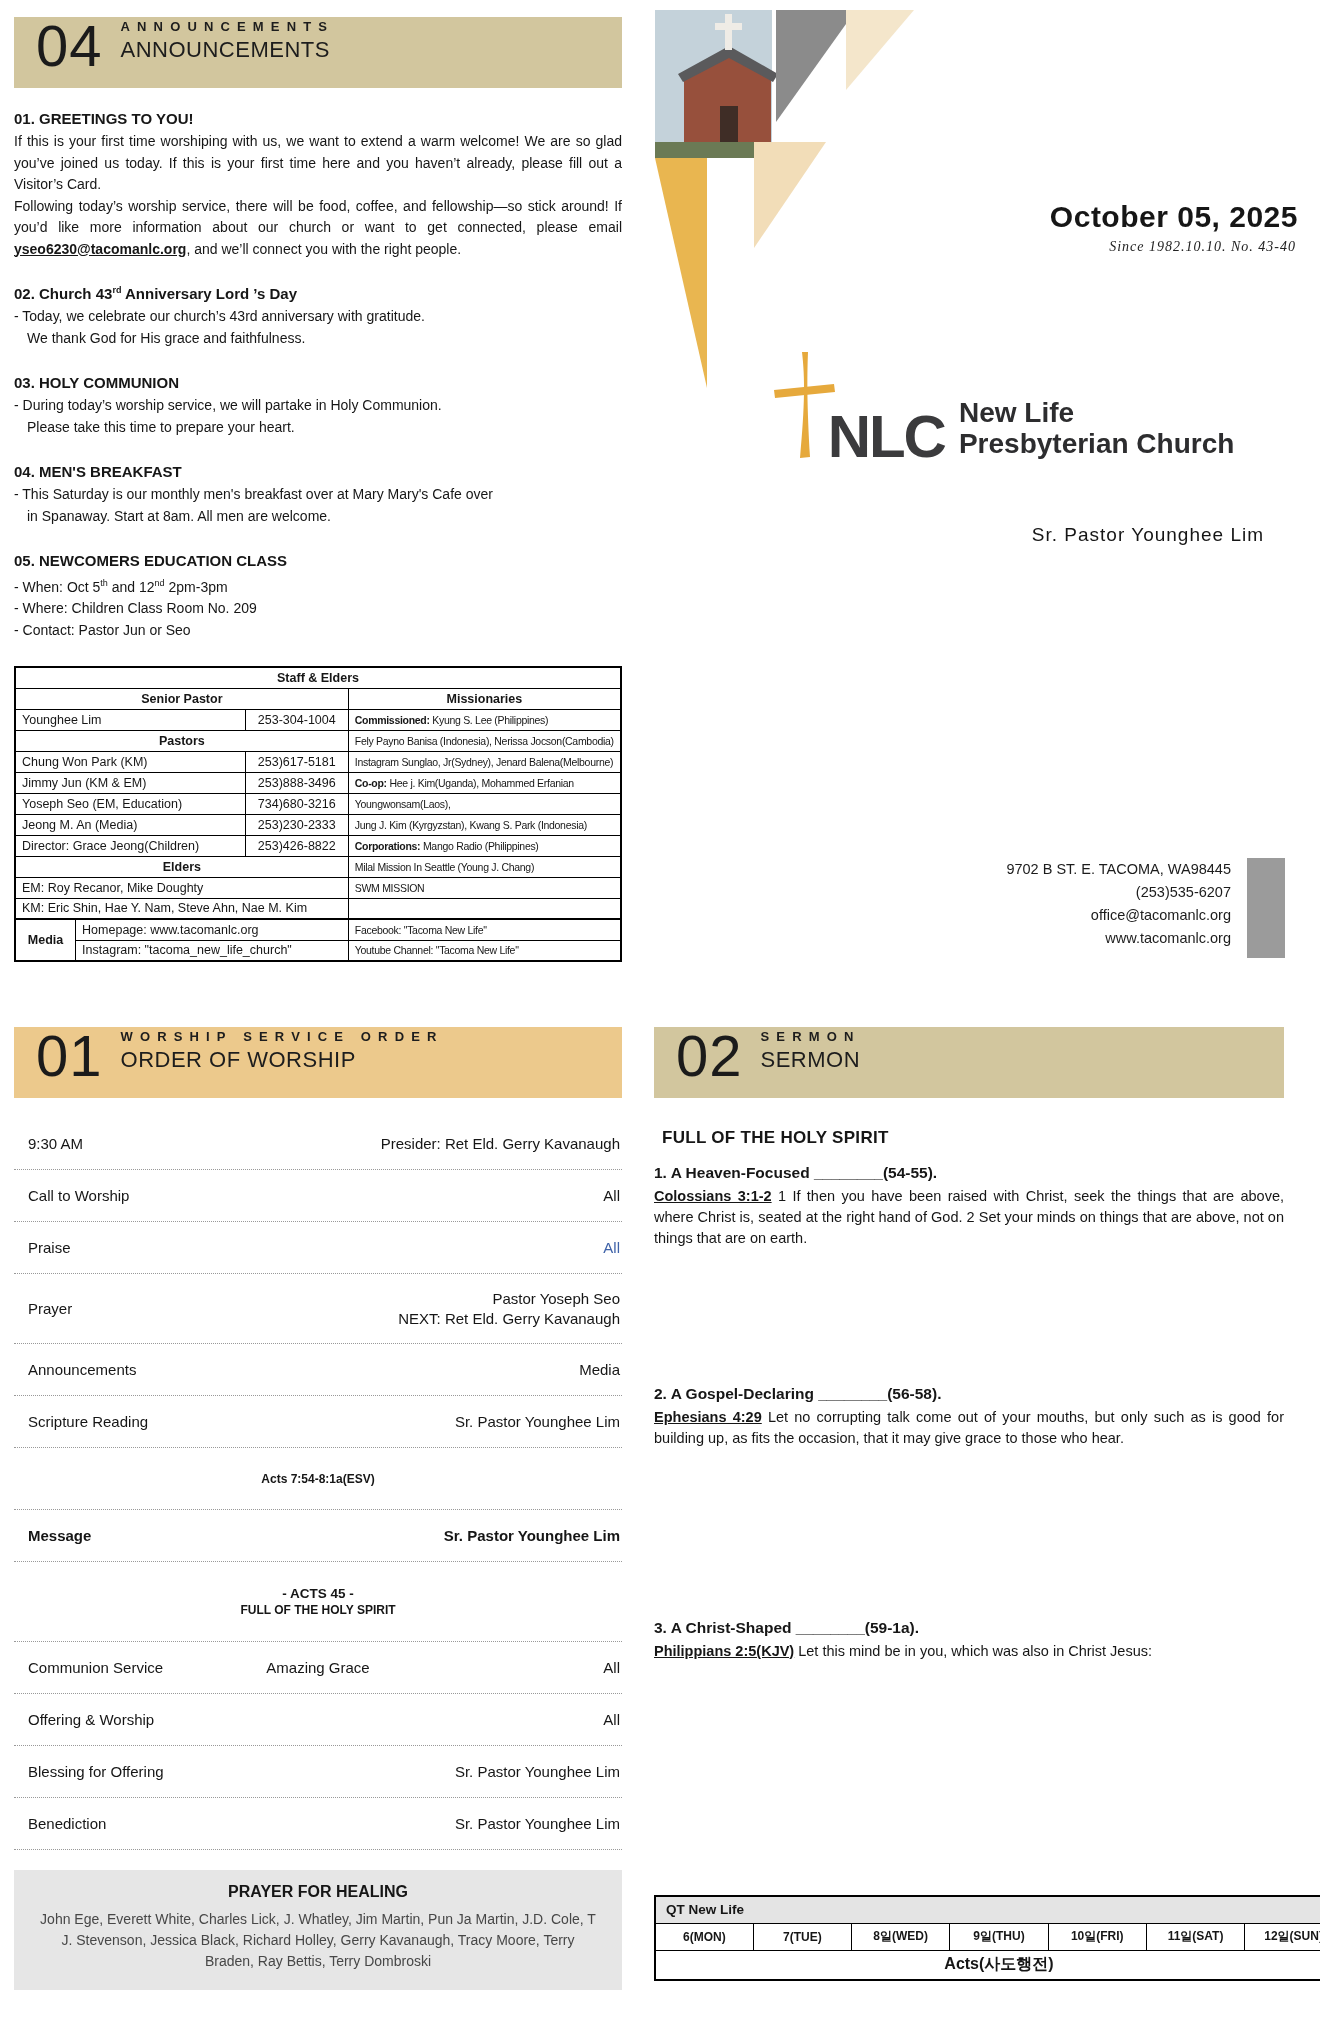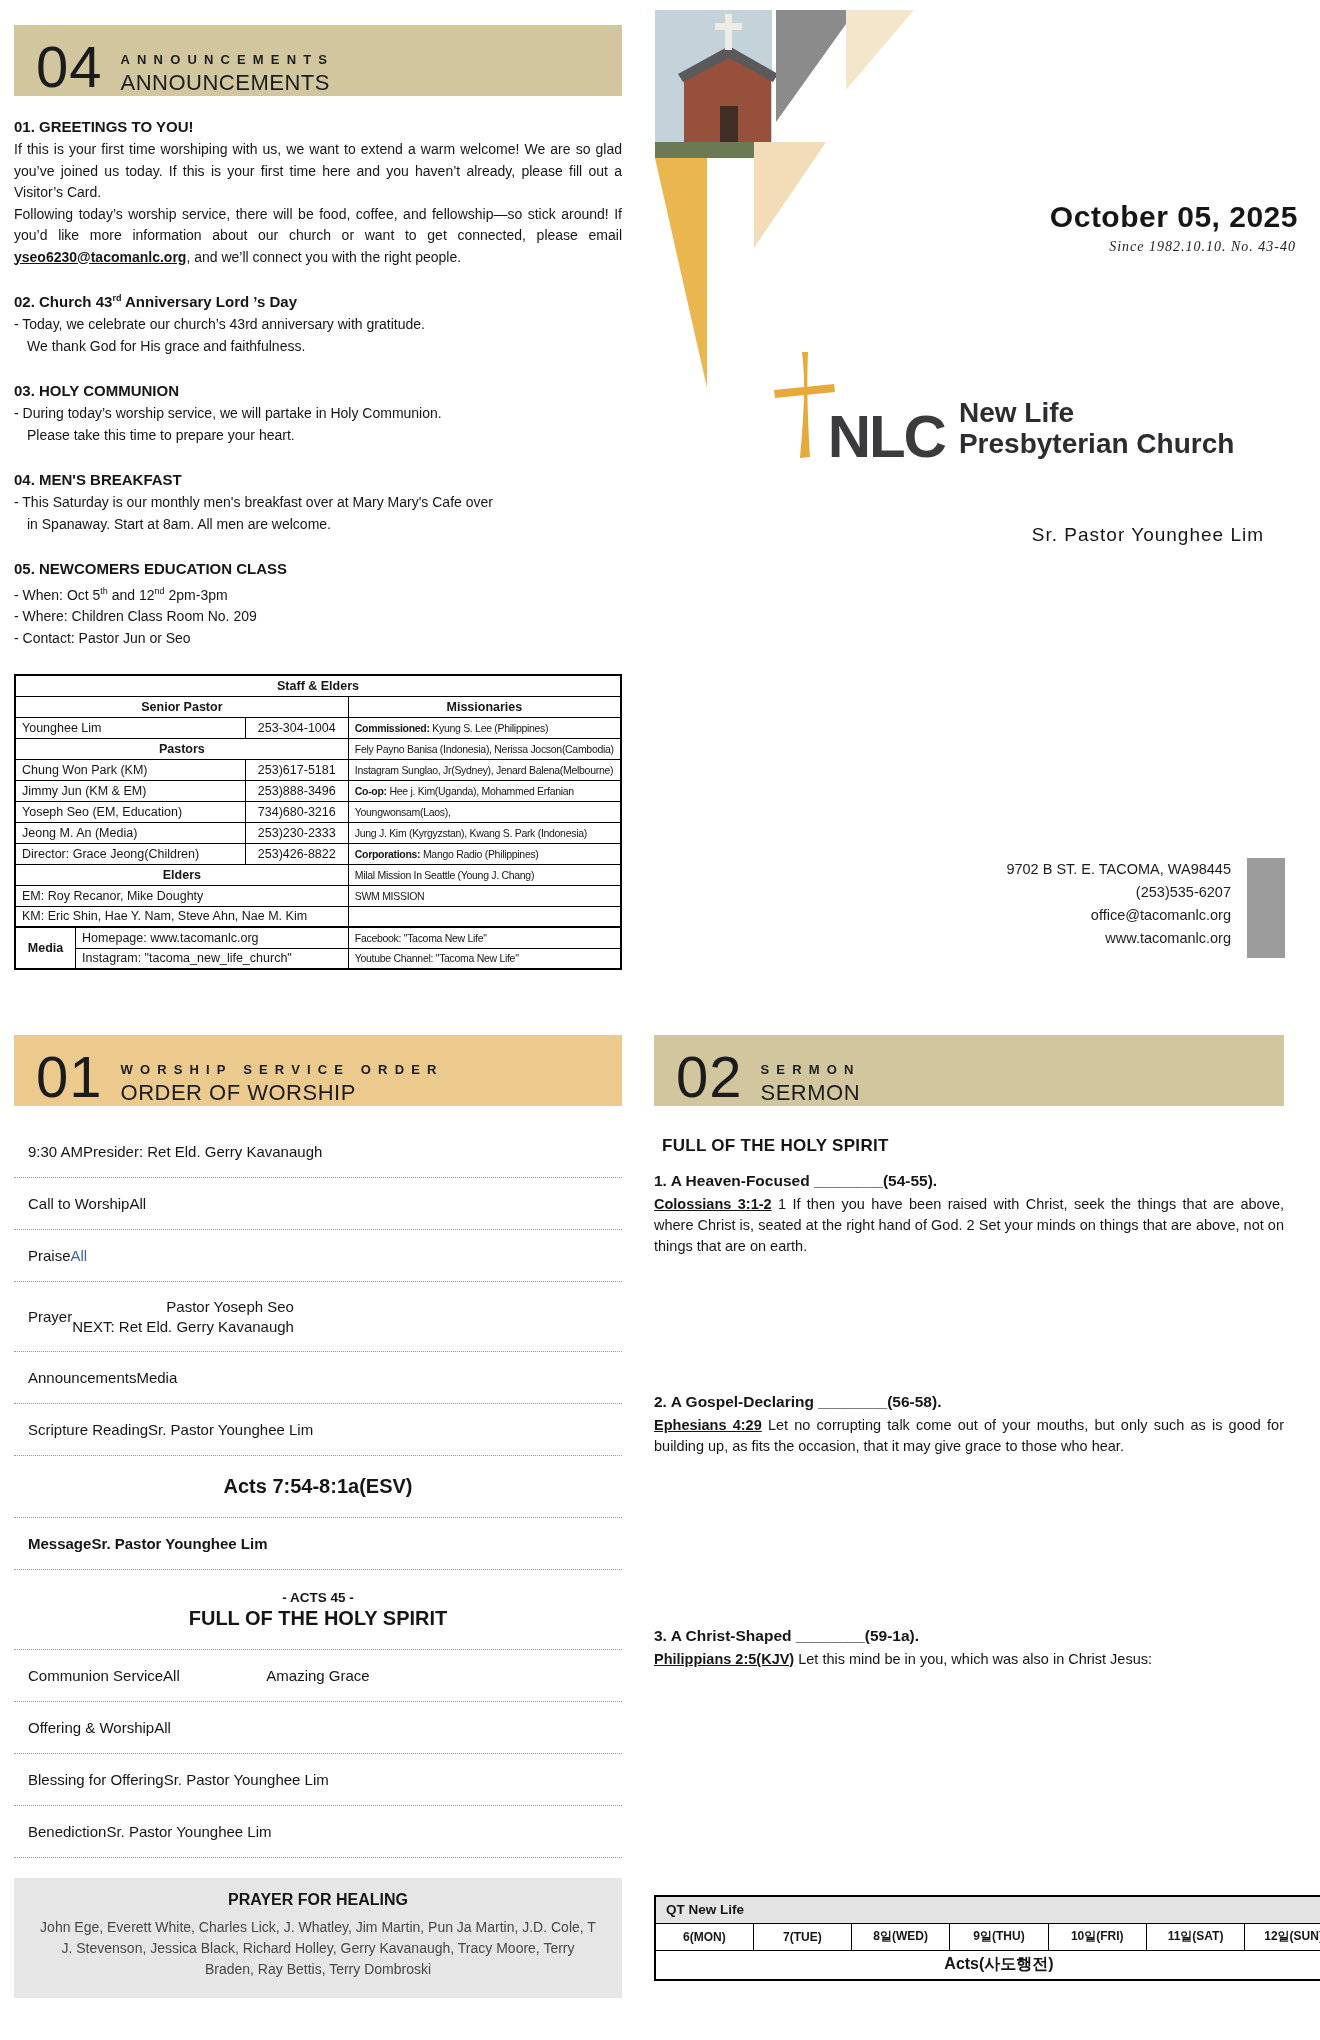--- a/index.html
+++ b/index.html
@@ -1,20 +1,20 @@
 <!DOCTYPE html>
 <html style="--tan: #d2c69e; --gold: #ecc98c; --blue: #3f62a8; --boxgray: #e6e6e6; --qtgray: #e4e4e4;"><head>
 <meta charset="utf-8">
 <style>
   * { margin:0; padding:0; box-sizing:border-box; }
   html,body { width:1320px; height:2040px; background:#ffffff; font-family:"Liberation Sans", sans-serif; color:#161616; position:relative; }
   :root { --tan:#d2c69e; --gold:#ecc98c; --blue:#3f62a8; --boxgray:#e6e6e6; --qtgray:#e4e4e4; --logogold:#e6a93c; }
 
   
-  .banner { height:71px; display:flex; align-items:flex-end; gap:18px; padding-left:22px;margin-top:8px; }
+  .banner { height:71px; display:flex; align-items:flex-start; gap:18px; padding-left:22px; }
   .tan { background:var(--tan); }
   .gold { background:var(--gold); }
   .num { font-size:58px; font-weight:500; line-height:1; color:#1b1b1b; letter-spacing:1px; }
   .labels { display:flex; flex-direction:column; gap:3px; padding-top:2px; }
   .spaced { font-size:13px; font-weight:700; letter-spacing:0.55em; color:#1d1d1d; white-space:nowrap; }
   .biglabel { font-size:22px; color:#1d1d1d; letter-spacing:0.5px; }
 
   
   .left-top { position:absolute; left:14px; top:17px; width:608px; }
   .ann-list { margin-top:22px; }
@@ -43,32 +43,32 @@
   .nlc { font-size:60px; font-weight:bold; color:#3b3b3d; letter-spacing:-2px; line-height:0.85; }
   .logo-text { margin-left:14px; font-size:28px; font-weight:bold; color:#2d2d2f; line-height:1.1; padding-bottom:2px; }
   .pastor { margin-top:62px; text-align:right; padding-right:40px; font-size:19px; letter-spacing:1px; }
   .addr-wrap { position:absolute; top:858px; right:0; display:flex; align-items:flex-start; }
   .addr { text-align:right; font-size:14.5px; line-height:23px; color:#1c1c1c; }
   .gray-bar { width:38px; height:100px; background:#9b9b9b; margin-left:16px; margin-right:19px; }
 
   
   .left-bottom { position:absolute; left:14px; top:1027px; width:608px; }
   .w-rows { margin-top:20px; }
-  .w-row { position:relative; display:flex; align-items:center; height:52px; border-bottom:1px dotted #999; font-size:15px; }
+  .w-row { position:relative; display:flex; justify-content:space-between; align-items:center; height:52px; border-bottom:1px dotted #999; font-size:15px; }
   .w-row.tall { height:70px; }
   .w-row.bold .w-left, .w-row.bold .w-right { font-weight:bold; }
   .w-left { padding-left:14px; }
   .w-right { text-align:right; padding-right:2px; }
   .w-right div { line-height:20px; }
   .w-right.blue { color:var(--blue); }
   .w-mid { position:absolute; left:0; right:0; text-align:center; }
   .w-row.center-row { flex-direction:column; justify-content:center; gap:2px; }
   .w-row.acts { height:62px; }
   .w-row.acts45 { height:80px; }
-  .w-center { text-align:center; font-weight:bold; font-size:20px; }
+  .w-center { text-align:center; font-weight:bold; font-size:12px; }
   .acts45 .w-center:first-child { font-size:13.5px; }
   .prayer-box { margin-top:20px; background:var(--boxgray); padding:13px 26px 18px; }
   .prayer-title { text-align:center; font-weight:bold; font-size:16px; margin-bottom:8px; }
   .prayer-names { text-align:center; font-size:14px; line-height:21px; color:#474747; }
 
   
   .right-bottom { position:absolute; left:654px; top:1027px; width:650px; height:1013px; }
   .right-bottom .banner { width:630px; }
   .sermon-heading { margin-top:30px; font-size:17px; font-weight:bold; padding-left:8px; letter-spacing:0.3px; }
   .s-point .s-title { font-weight:bold; font-size:15.5px; margin-bottom:4px; }

